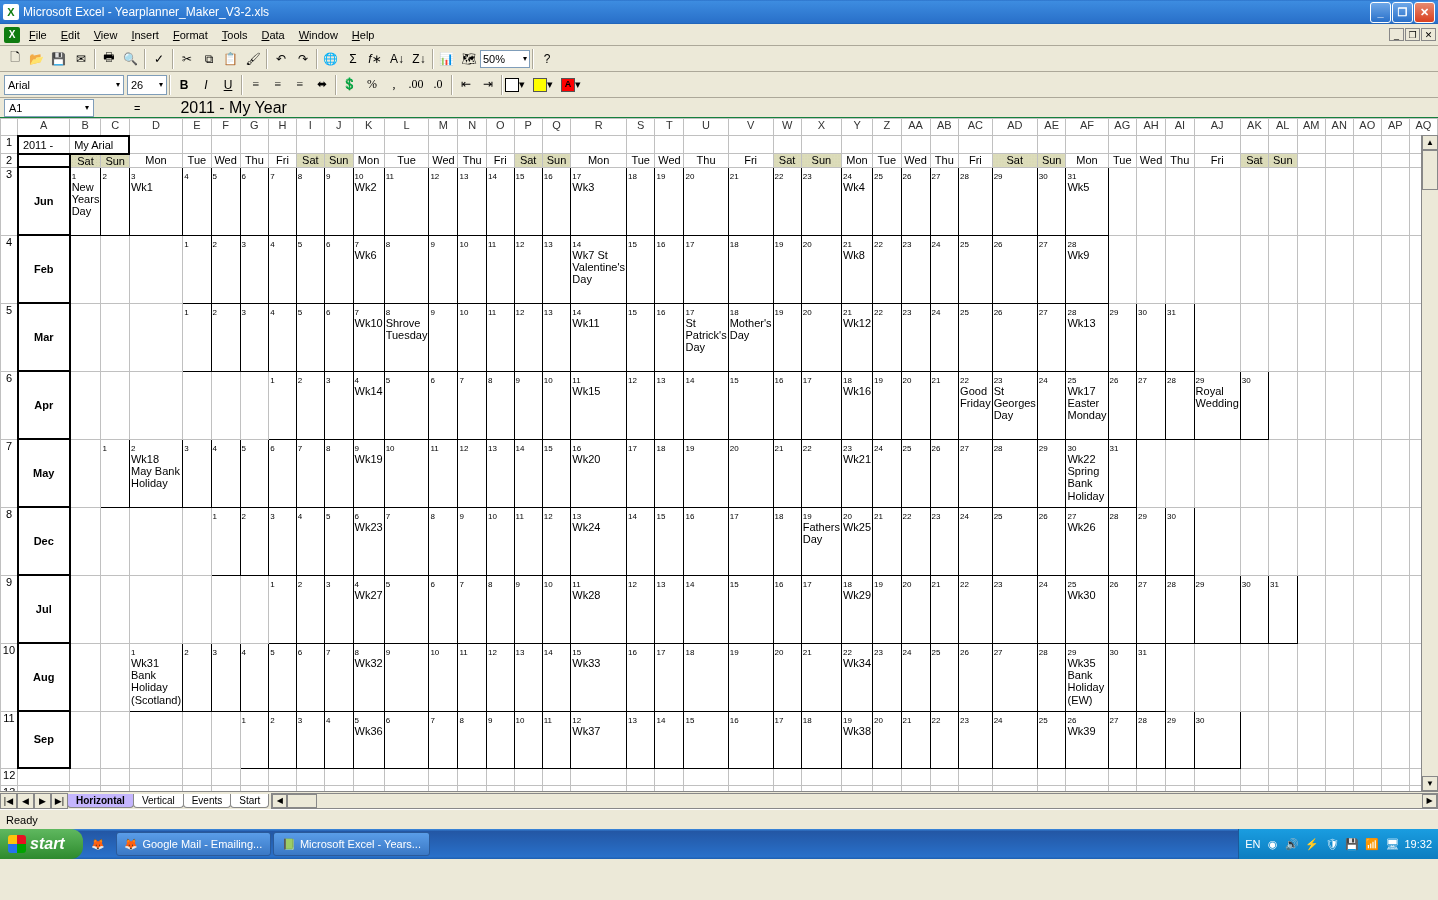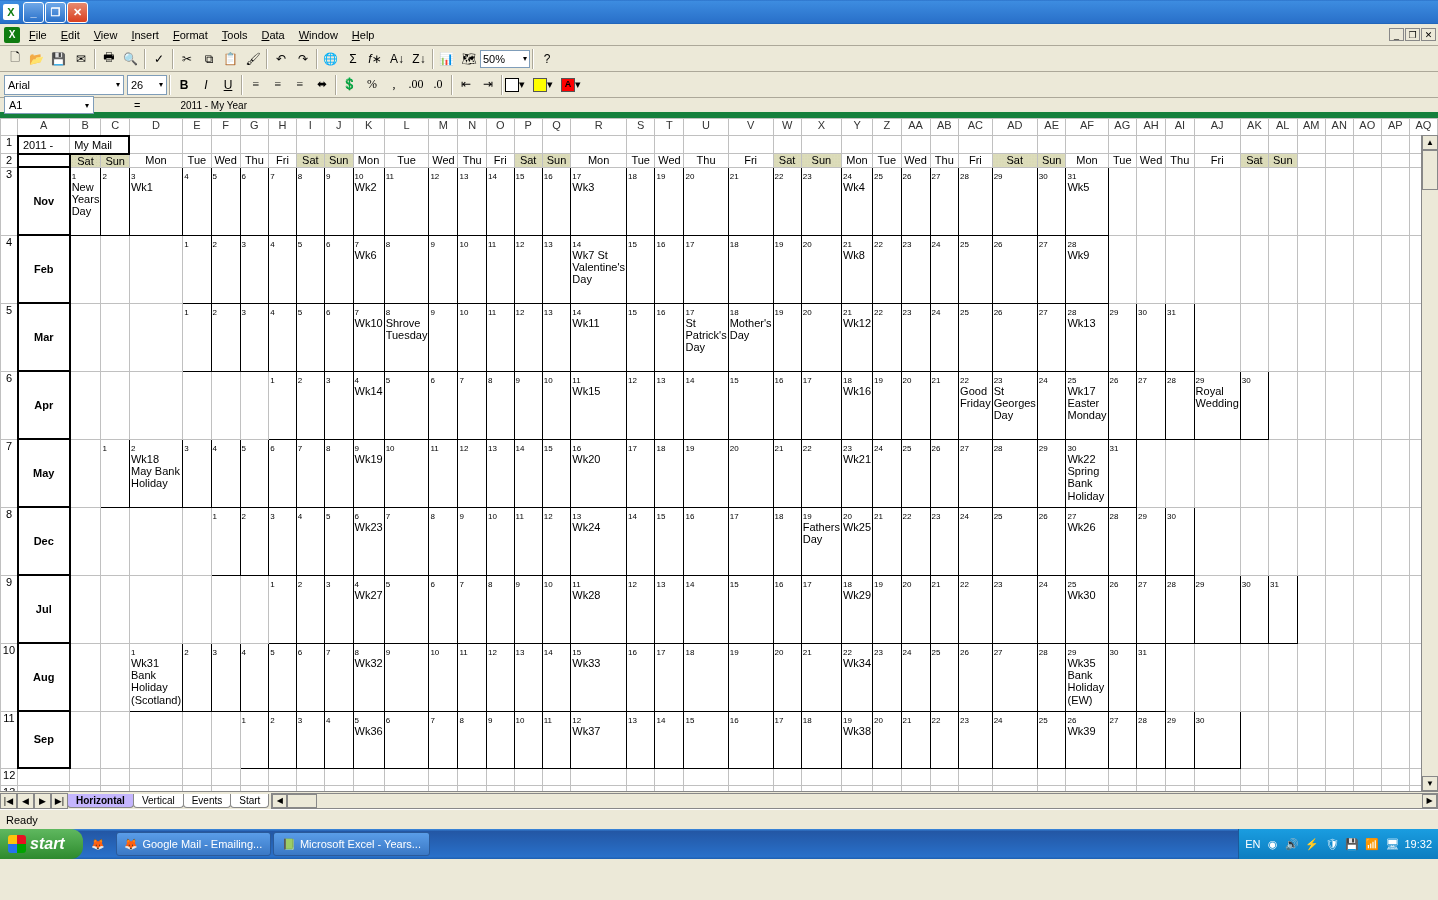--- a/index.html
+++ b/index.html
@@ -22,25 +22,25 @@
 .sep { width:2px; height:20px; border-left:1px solid #aca899; border-right:1px solid #fff; margin:0 2px; }
 .zoombox { width:50px; height:18px; border:1px solid #7f9db9; background:#fff; font-size:11px; padding:0 2px; display:flex; align-items:center; }
 .zoombox::after { content:"▾"; margin-left:auto; font-size:8px; }
 .fmtbar { height:26px; background:#ece9d8; display:flex; align-items:center; border-bottom:1px solid #aca899; padding:0 4px; gap:0px; }
 .fontbox { width:120px; height:20px; border:1px solid #7f9db9; background:#fff; padding:0 3px; display:flex; align-items:center; font-size:11px; }
 .fontbox::after,.sizebox::after { content:"▾"; margin-left:auto; font-size:8px; }
 .sizebox { width:40px; height:20px; border:1px solid #7f9db9; background:#fff; padding:0 3px; display:flex; align-items:center; font-size:11px; margin-left:3px;}
 .fb { width:22px; height:22px; display:flex; align-items:center; justify-content:center; font-size:12px; font-family:"Times New Roman",serif; cursor:default; }
 .colorpick { width:28px; height:22px; display:flex; align-items:center; }
 .colorpick .sw { width:14px; height:14px; border:1px solid #555; }
-.formulabar { height:20px; background:#ece9d8; display:flex; align-items:center; border-bottom:6px solid #15803d; padding:0 4px; }
+.formulabar { height:20px; background:#ece9d8; display:flex; align-items:center; border-bottom:1px solid #15803d; padding:0 4px; }
 .namebox { width:90px; height:18px; border:1px solid #7f9db9; background:#fff; padding:0 4px; font-size:11px; display:flex; align-items:center; }
 .namebox::after { content:"▾"; margin-left:auto; font-size:8px; }
 .fxeq { margin:0 40px 0 40px; font-size:11px; }
-.fxval { font-size:10px; }
+.fxval { font-size:16px; }
 #grid-area { position:relative; height:673px; background:#fff; overflow:hidden; }
 table.grid { border-collapse:collapse; table-layout:fixed; }
 table.grid td, table.grid th { border:1px solid #c0c0c0; vertical-align:top; padding:0; overflow:hidden; font-size:11px; background:#fff; }
 th.colhdr { height:17px; background:#d8e4f0; border-color:#9eb6ce; font-weight:normal; font-size:10px; color:#333; text-align:center; }
 th.rowhdr { width:18px; background:#d8e4f0; border-color:#9eb6ce; font-weight:normal; font-size:10px; text-align:center; }
 th.corner { width:18px; height:17px; background:#d8e4f0; border-color:#9eb6ce; }
 .monthcell { font-weight:bold; font-size:14px; text-align:center; vertical-align:middle !important; border:2px solid #000 !important; background:#fff; }
 .dowhdr td { height:13px; font-size:8px; text-align:center; background:#fff; border:1px solid #000; }
 .dowhdr td.we { background:#dcdcba; background-image:radial-gradient(#99996620 1px,transparent 1px); background-size:3px 3px; }
 .titlecell { font-size:15px; font-family:Arial; border:2px solid #000 !important; padding:2px 4px !important; background:#fff; }
@@ -70,20 +70,21 @@
 .qlaunch div { width:20px; height:20px; display:flex; align-items:center; justify-content:center; color:#fff; }
 #vscroll { position:absolute; right:0; top:17px; bottom:0; width:17px; background:#ece9d8; border-left:1px solid #888; }
 #vscroll .arrow { height:15px; border:1px solid #888; background:#ece9d8; display:flex; align-items:center; justify-content:center; font-size:8px; }
 #vscroll .thumb { height:40px; border:1px solid #888; background:#ece9d8; }
 </style>
 </head>
 <body>
 
 <div class="titlebar">
   <div class="logo">X</div>
+  <div class="title">Microsoft Excel - Yearplanner_Maker_V3-2.xls</div>
   <div class="winbtns">
     <div class="winbtn min">_</div>
     <div class="winbtn max">❐</div>
     <div class="winbtn close">✕</div>
   </div>
 </div>
 
 <div class="menubar">
   <div class="appicon">X</div>
   <div id="menus" style="display: flex;">
@@ -228,21 +229,21 @@
           <th class="colhdr" style="width:30px">AL</th>
           <th class="colhdr" style="width:30px">AM</th>
           <th class="colhdr" style="width:30px">AN</th>
           <th class="colhdr" style="width:30px">AO</th>
           <th class="colhdr" style="width:30px">AP</th>
           <th class="colhdr" style="width:30px">AQ</th>
         </tr>
         <tr>
           <th class="rowhdr">1</th>
           <td class="titlecell" style="border-right:1px solid #c0c0c0 !important">2011 -</td>
-          <td class="titlecell" colspan="2" style="border-left:none !important">My Mail</td>
+          <td class="titlecell" colspan="2" style="border-left:none !important">My Arial</td>
           <td></td>
           <td></td>
           <td></td>
           <td></td>
           <td></td>
           <td></td>
           <td></td>
           <td></td>
           <td></td>
           <td></td>
@@ -318,21 +319,21 @@
           <td class="we">Sat</td>
           <td class="we">Sun</td>
           <td style="border:1px solid #c0c0c0"></td>
           <td style="border:1px solid #c0c0c0"></td>
           <td style="border:1px solid #c0c0c0"></td>
           <td style="border:1px solid #c0c0c0"></td>
           <td style="border:1px solid #c0c0c0"></td>
         </tr>
         <tr style="height:66px">
           <th class="rowhdr">3</th>
-          <td class="monthcell" style="height:66px;line-height:66px">Nov</td>
+          <td class="monthcell" style="height:66px;line-height:66px">Jun</td>
           <td class="daycell c-b c-we"><span class="num">1</span><br>New Years Day</td>
           <td class="daycell c-y c-we"><span class="num">2</span></td>
           <td class="daycell c-y"><span class="num">3</span><br>Wk1</td>
           <td class="daycell c-y"><span class="num">4</span></td>
           <td class="daycell c-y"><span class="num">5</span></td>
           <td class="daycell c-y"><span class="num">6</span></td>
           <td class="daycell c-y"><span class="num">7</span></td>
           <td class="daycell c-y c-we"><span class="num">8</span></td>
           <td class="daycell c-y c-we"><span class="num">9</span></td>
           <td class="daycell c-y"><span class="num">10</span><br>Wk2</td>

